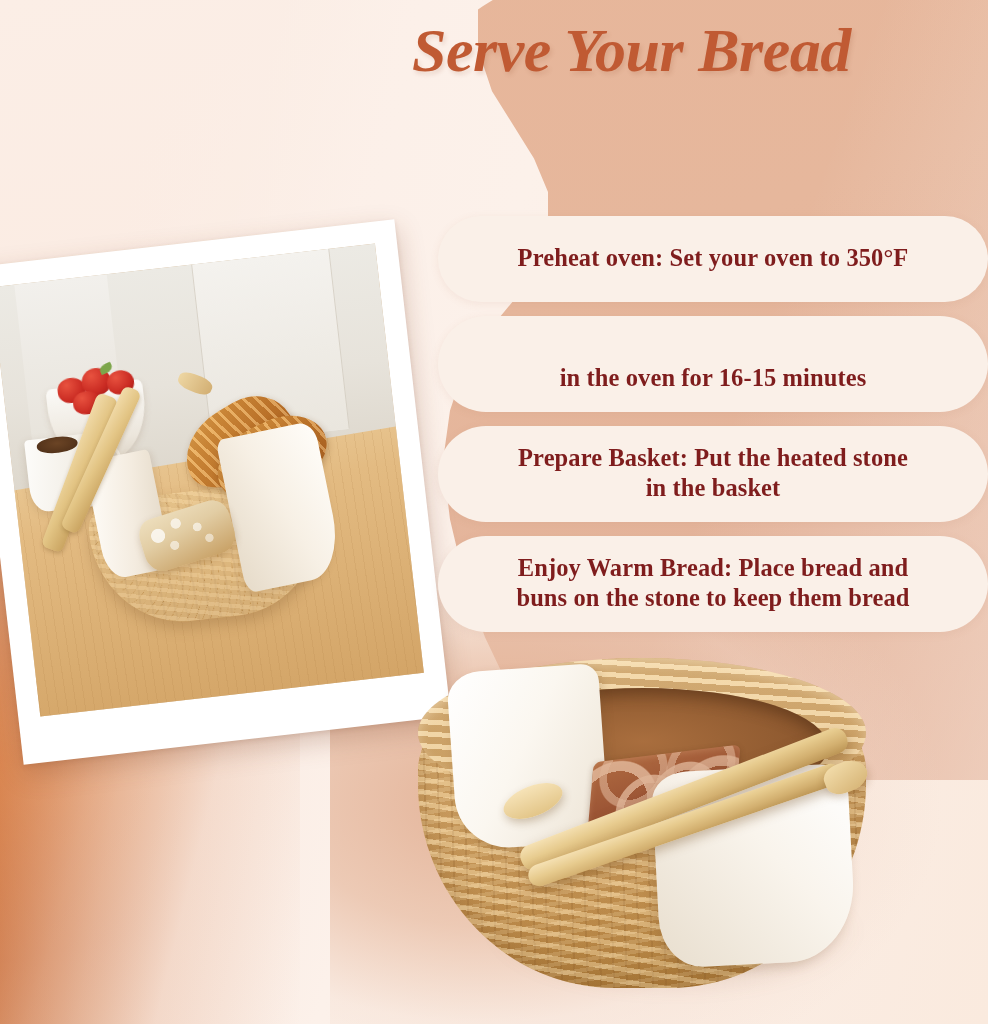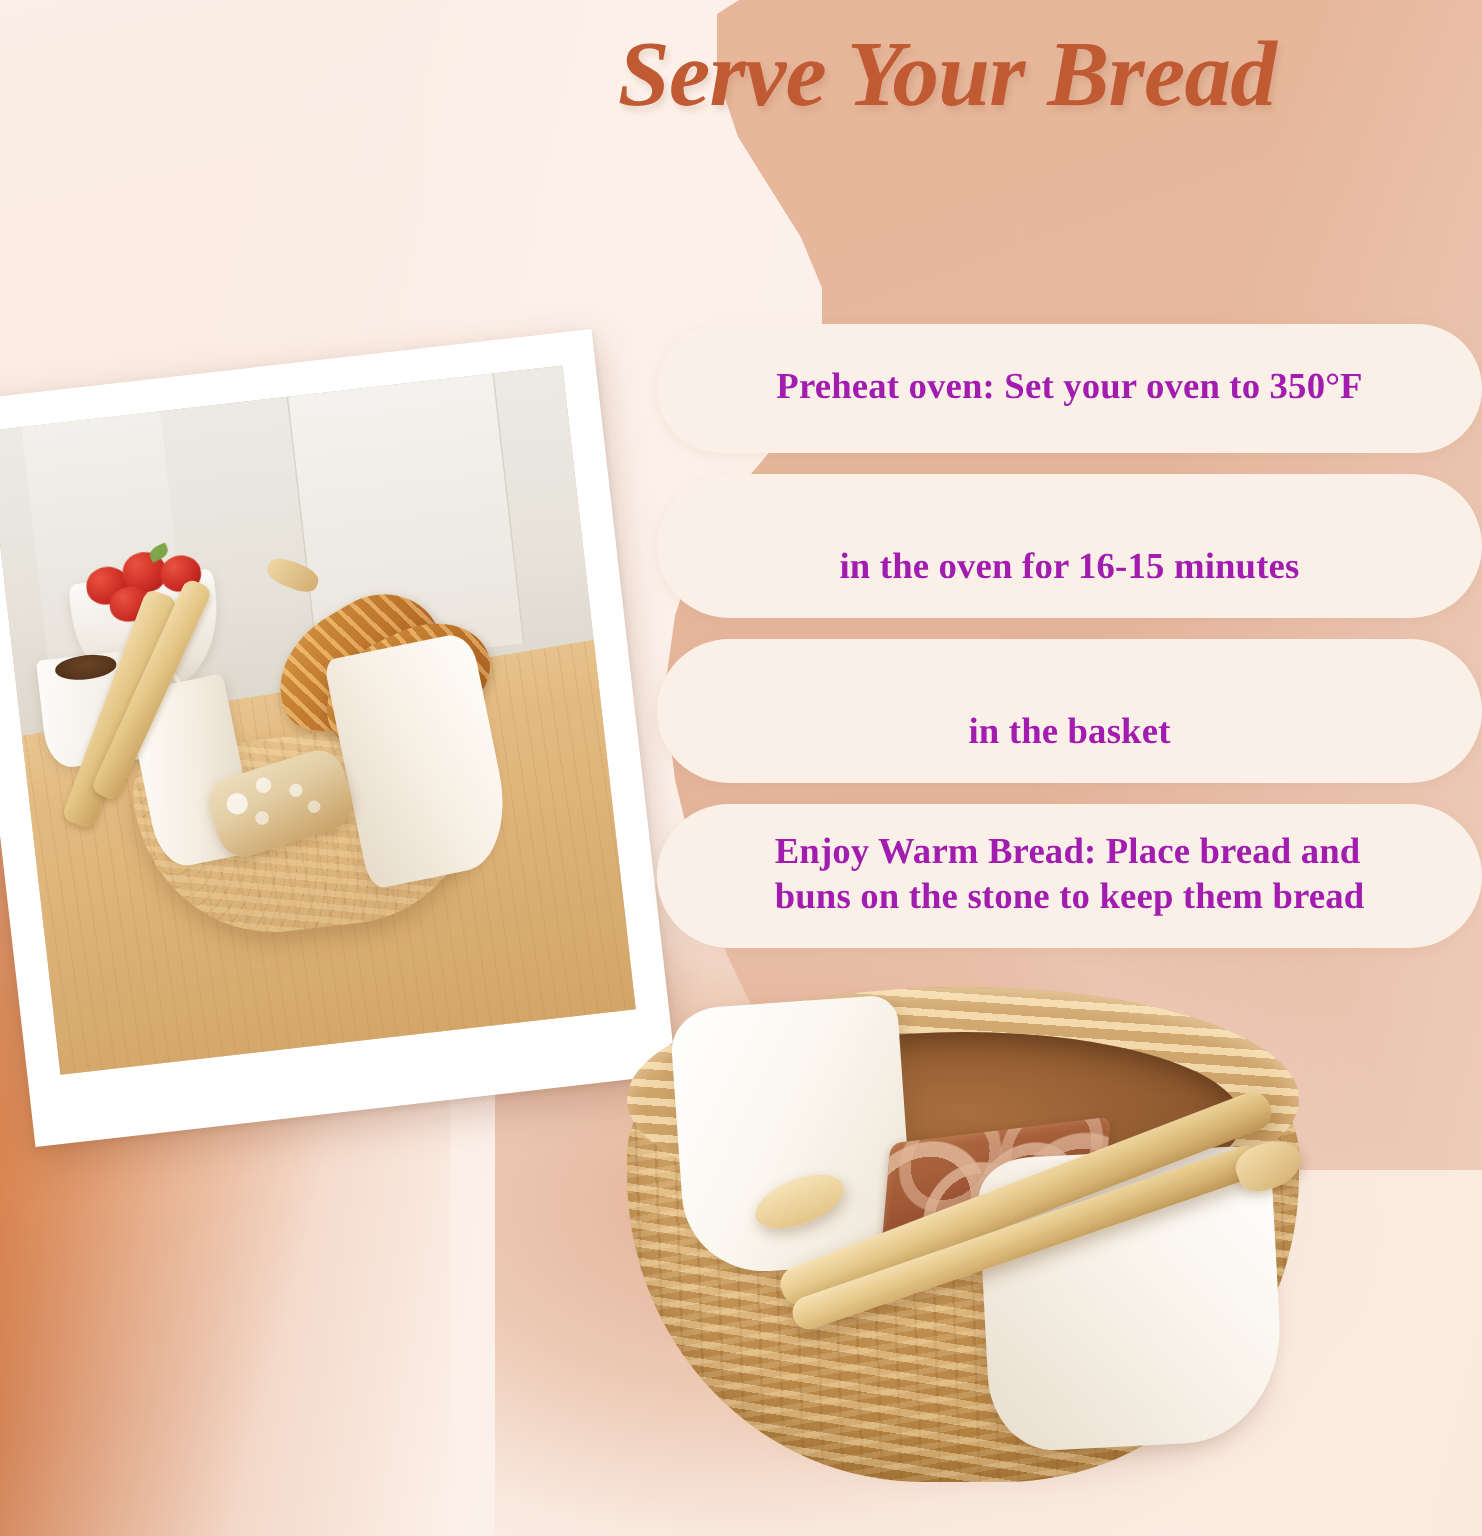--- a/index.html
+++ b/index.html
@@ -113,21 +113,22 @@
     justify-content:center;
     padding:14px 58px 16px 58px;
     min-height:86px;
     box-shadow:0 2px 9px rgba(176,118,86,0.10);
   }
   .pill-text {
     font-family:"Liberation Serif", serif;
     font-weight:700;
     font-size:24.5px;
     line-height:1.22;
-    color:#a21caf;
+    color:#7f1d1d;
+    text-align:center;
     letter-spacing:0.1px;
   }
   .pill.two-line { min-height:96px; }
 
   
   .polaroid {
     position:absolute;
     left:-6px; top:242px;
     width:430px; height:500px;
     background:#ffffff;
@@ -427,21 +428,21 @@
 
     <div class="pill two-line">
       <div class="pill-text">
         <br>
         <span>in the oven for 16-15 minutes</span>
       </div>
     </div>
 
     <div class="pill two-line">
       <div class="pill-text">
-        <br>
+        <span>Prepare Basket: Put the heated stone</span><br>
         <span>in the basket</span>
       </div>
     </div>
 
     <div class="pill two-line">
       <div class="pill-text">
         <span>Enjoy Warm Bread: Place bread and</span><br>
         <span>buns on the stone to keep them bread</span>
       </div>
     </div>

